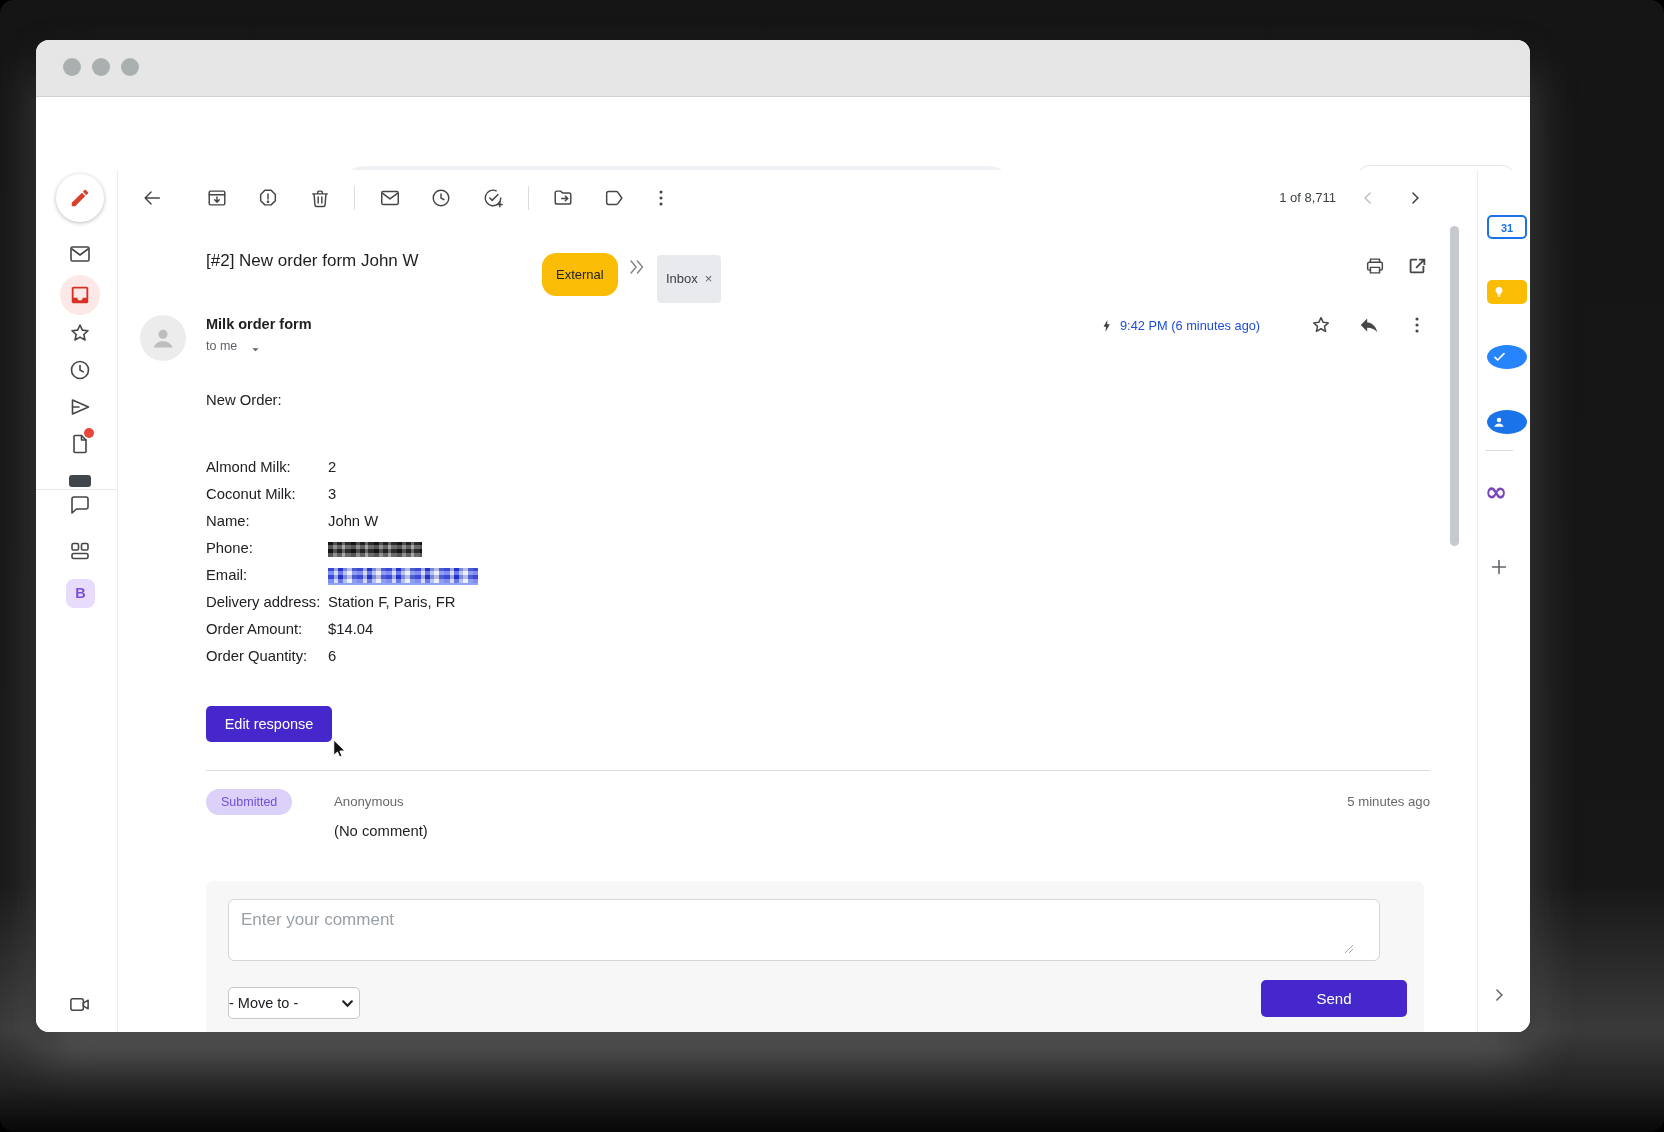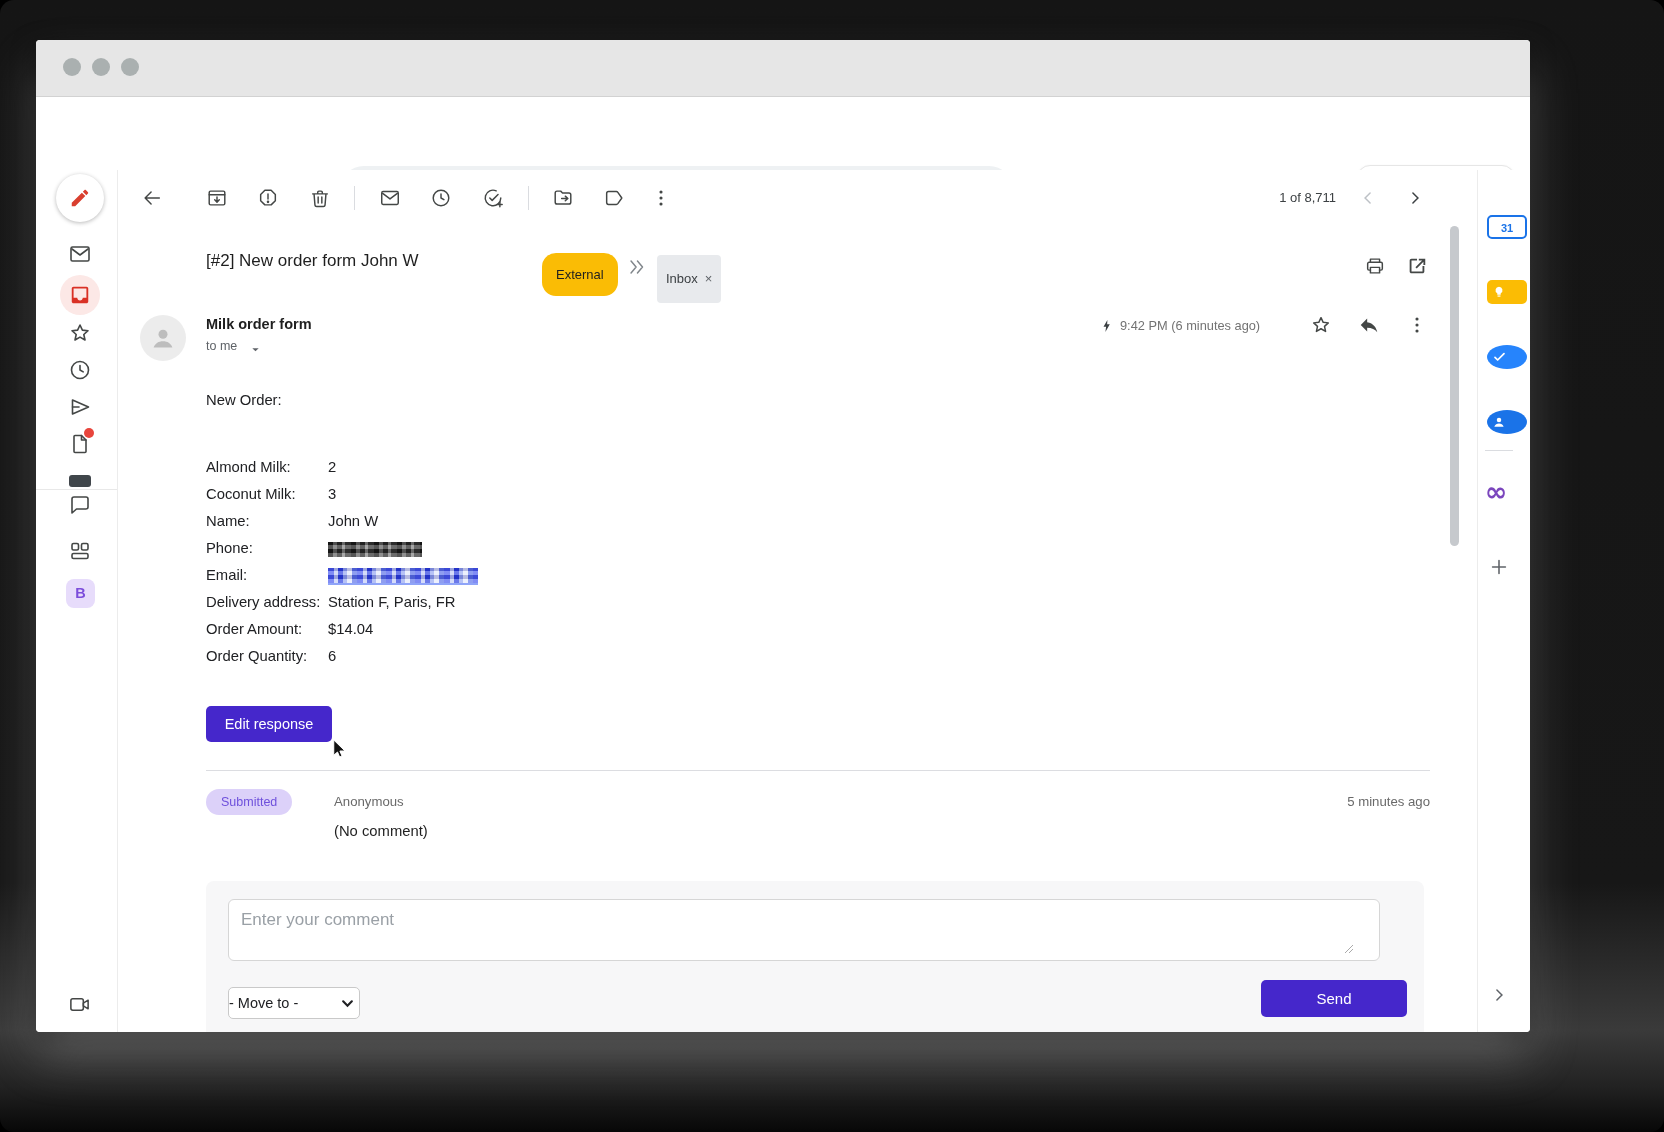--- a/index.html
+++ b/index.html
@@ -1,20 +1,20 @@
 <!DOCTYPE html>
 <html><head>
 <meta charset="utf-8">
 <style>
   html,body{margin:0;padding:0;background:#000;}
   .stage{position:relative;width:1664px;height:1132px;overflow:hidden;
     background:linear-gradient(180deg,#151515 0%,#171717 78%,#3a3a3a 91%,#222 96%,#070707 100%);
     border-radius:14px;font-family:"Liberation Sans",sans-serif;}
   .window{position:absolute;left:36px;top:40px;width:1494px;height:992px;background:#fff;
-    border-radius:4px;overflow:hidden;
+    border-radius:13px;overflow:hidden;
     box-shadow:0 26px 48px rgba(190,190,190,.30),0 6px 22px rgba(0,0,0,.55);}
   .titlebar{position:absolute;left:0;top:0;width:100%;height:56px;background:#e6e6e6;border-bottom:1px solid #d2d2d2;}
   .dot{position:absolute;top:18px;width:18px;height:18px;border-radius:50%;background:#aab0b0;}
   .abs{position:absolute;}
   svg.s{fill:none;stroke:#444746;stroke-width:1.6;stroke-linecap:round;stroke-linejoin:round;}
   svg.sg{fill:none;stroke:#5f6368;stroke-width:1.7;stroke-linecap:round;stroke-linejoin:round;}
   svg.fg{fill:#5f6368;}
   .searchbar{background:#eef1f3;border-radius:24px;}
   .search-text{font-size:16.5px;color:#2f3033;}
   .pill{background:#fff;border:1px solid #dadce0;border-radius:20px;}
@@ -268,21 +268,21 @@
           </svg>
     </div>
     <span class="abs" style="left:88px;top:90px;font-size:14.5px;font-weight:bold;color:#1f1f1f">Milk order form</span>
     <span class="abs" style="left:88px;top:113px;font-size:12.5px;color:#5f6368">to me</span>
     <svg class="abs" style="left:132px;top:118px" width="11" height="11" viewBox="0 0 12 12">
           <path d="M2.5 4.5L6 8l3.5-3.5z" fill="#5f6368"></path>
         </svg>
     <svg class="abs" style="left:981px;top:92px" width="16" height="16" viewBox="0 0 24 24" fill="#3c4043">
           <path d="M12.6 3L6.8 13h3.8l-1 8 6.6-11.5h-4z"></path>
         </svg>
-    <span class="abs" style="left:1002px;top:92px;font-size:12.8px;color:#737373">9:42 PM (6 minutes ago)</span>
+    <span class="abs" style="left:1002px;top:92px;font-size:12.8px;color:#1d4ed8">9:42 PM (6 minutes ago)</span>
     <svg class="s abs" style="left:1192px;top:88px" width="22" height="22" viewBox="0 0 24 24">
           <path d="M12 4l2.4 5.1 5.6.6-4.2 3.8 1.2 5.5-5-2.9-5 2.9 1.2-5.5L4 9.7l5.6-.6z"></path>
         </svg>
     <svg class="abs" style="left:1240px;top:88px" width="22" height="22" viewBox="0 0 24 24" fill="#444746">
           <path d="M10 9V5l-7 7 7 7v-4.1c5 0 8.5 1.6 11 5.1-1-5-4-10-11-11z"></path>
         </svg>
     <svg class="abs" style="left:1288px;top:88px" width="22" height="22" viewBox="0 0 24 24" fill="#444746">
           <circle cx="12" cy="5.5" r="1.7"></circle>
           <circle cx="12" cy="12" r="1.7"></circle>
           <circle cx="12" cy="18.5" r="1.7"></circle>

